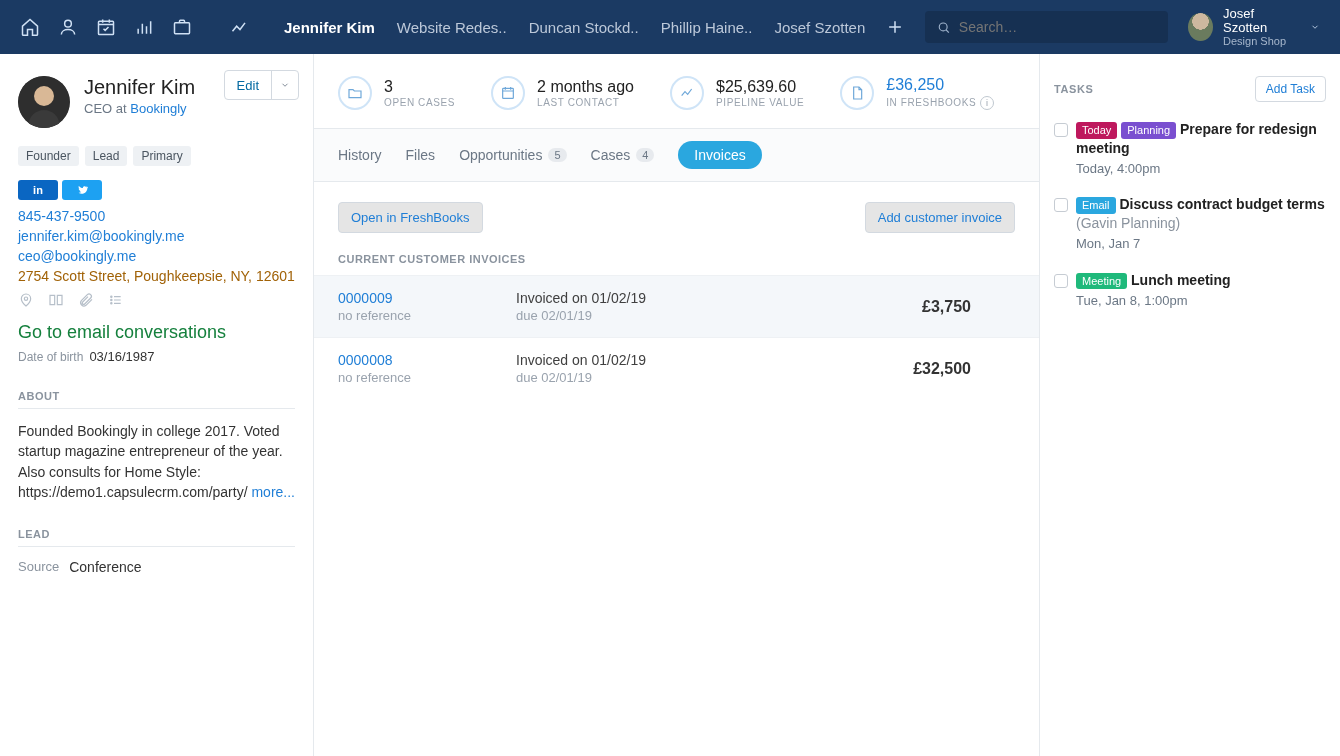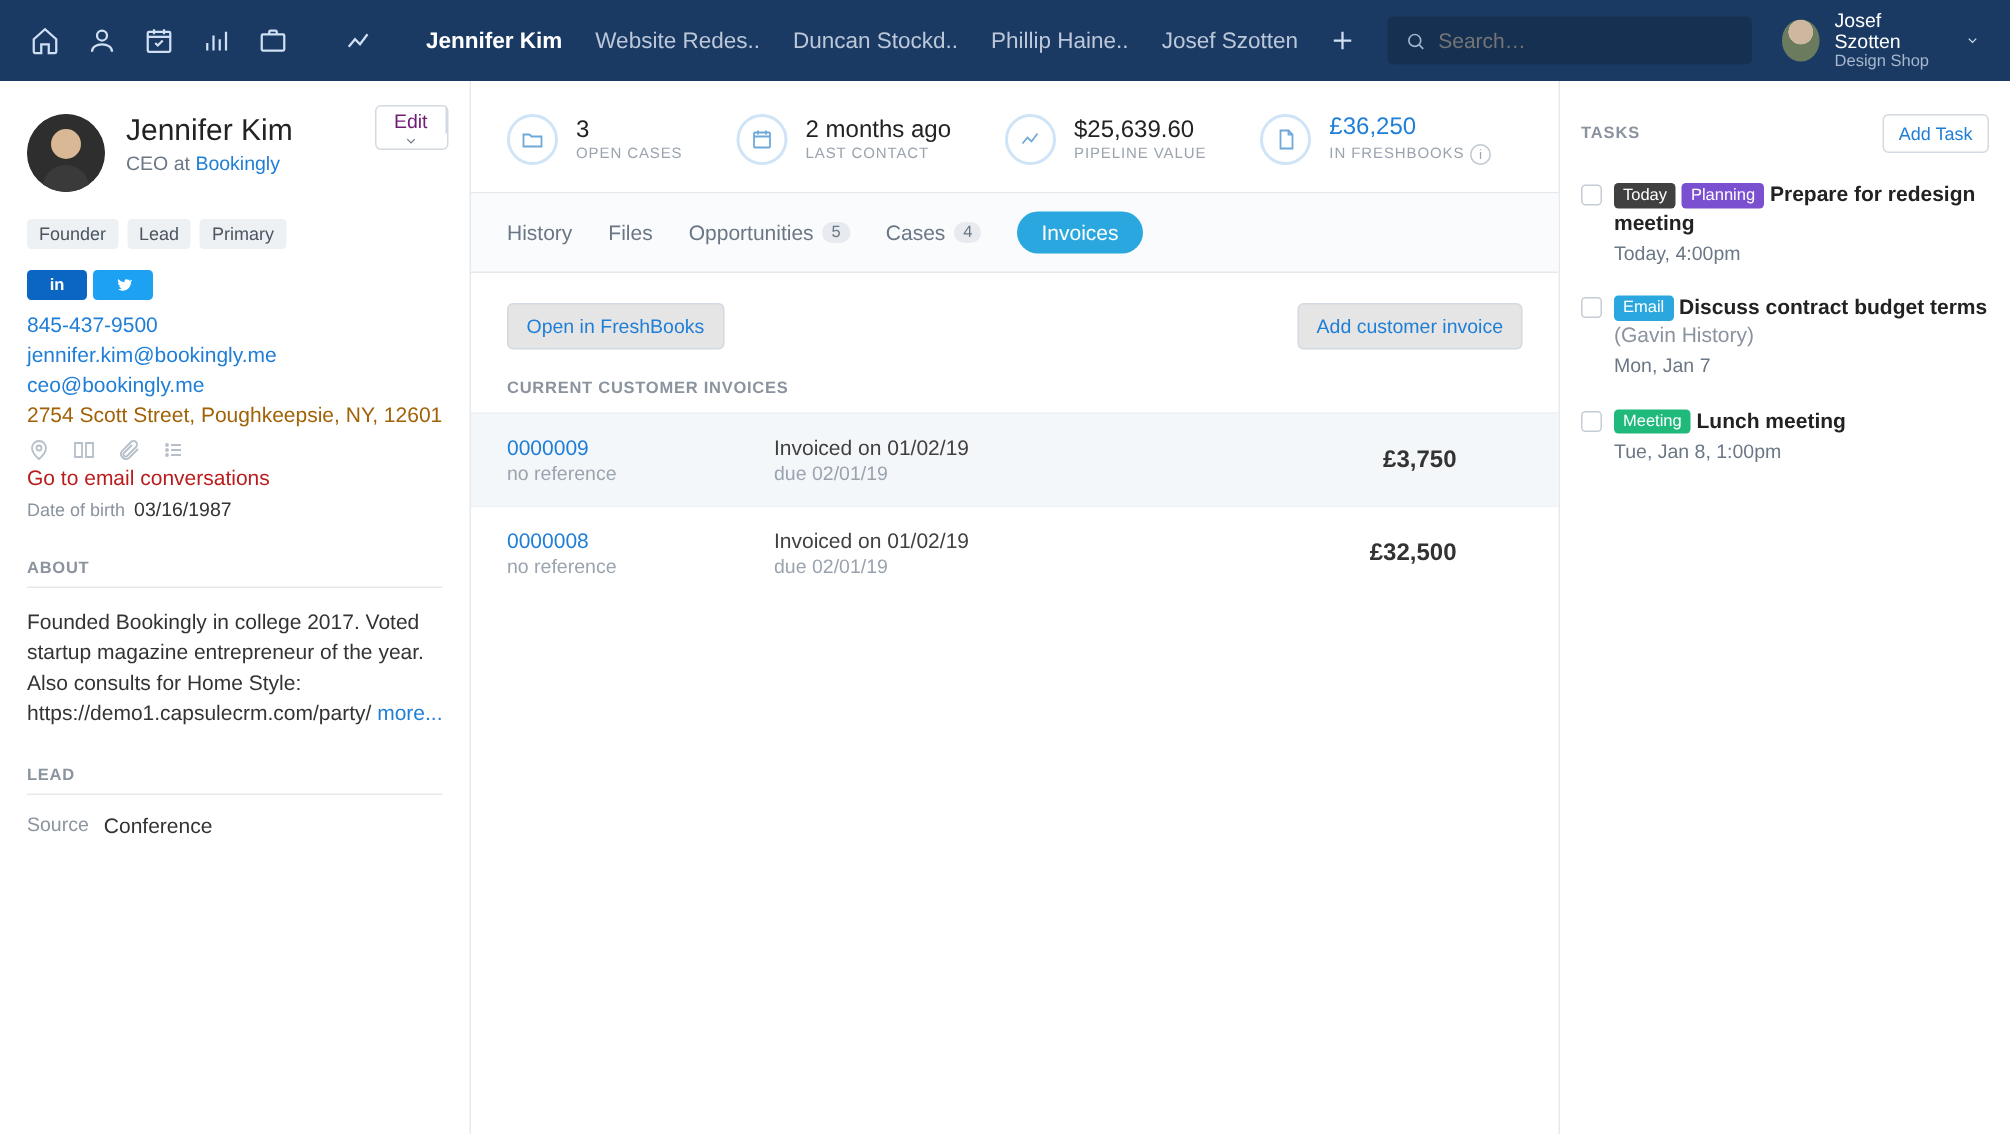--- a/index.html
+++ b/index.html
@@ -27,39 +27,39 @@
 .mid { flex:1; border-right:1px solid #e5e9ed; display:flex; flex-direction:column; }
 .right { width: 300px; padding: 22px 14px; }
 
 
 .person-head { display:flex; gap:14px; position:relative; }
 .person-head .pavatar { width:52px; height:52px; border-radius:50%; background:linear-gradient(135deg,#3b3b3b,#777); overflow:hidden; }
 .person-head .pavatar svg { width:100%; height:100%; }
 .person-head .pname { font-size:20px; font-weight:400; color:#222; }
 .person-head .ptitle { font-size:13px; color:#6b7785; margin-top:2px; }
 .person-head .ptitle a { color:#1f7ed6; text-decoration:none; }
-.edit-btn { position:absolute; top:-6px; right:-4px; border:1px solid #d3d9e0; background:#fff; border-radius:4px; height:30px; display:flex; align-items:center; font-size:13px; color:#701a75; cursor:pointer;flex-direction:column; }
+.edit-btn { position:absolute; top:-6px; right:-4px; border:1px solid #d3d9e0; background:#fff; border-radius:4px; height:30px; display:flex; align-items:center; font-size:13px; color:#0369a1; cursor:pointer; }
 .edit-btn span.lbl { padding:0 12px; border-right:1px solid #d3d9e0; height:100%; display:flex; align-items:center; }
 .edit-btn span.dd { padding:0 8px; }
 
 .chips { margin-top:18px; display:flex; gap:6px; }
 .chip { background:#eef1f4; color:#4a5560; font-size:12px; padding:3px 8px; border-radius:3px; }
 
 .social { margin-top:14px; display:flex; gap:4px; }
 .social .sq { width:40px; height:20px; border-radius:3px; display:flex; align-items:center; justify-content:center; color:#fff; font-size:11px; font-weight:700; cursor:pointer; }
 .sq.li { background:#0a66c2; }
 .sq.tw { background:#1da1f2; }
 
 .contact-list { margin-top:8px; display:flex; flex-direction:column; gap:4px; }
 .contact-list .lnk { color:#1f7ed6; font-size:14px; text-decoration:none; cursor:pointer; }
 .contact-list .addr { color:#a16207; font-size:14px; }
 
 .icon-row { margin-top:8px; display:flex; gap:14px; color:#b6bfc9; }
 
-.goto { margin-top:2px; color:#b91c1c; font-size:14px; cursor:pointer; }
+.goto { margin-top:14px; color:#15803d; font-size:18px; cursor:pointer; }
 .dob { margin-top:6px; font-size:12px; color:#8a939e; }
 .dob .v { color:#333; font-size:13px; margin-left:6px; }
 
 .sect-h { margin-top:26px; font-size:11px; letter-spacing:0.5px; color:#8a939e; font-weight:600; border-bottom:1px solid #e5e9ed; padding-bottom:6px; }
 .about-text { margin-top:12px; font-size:14px; color:#333; line-height:1.45; }
 .about-text .more { color:#1f7ed6; cursor:pointer; }
 
 .lead-row { margin-top:12px; font-size:13px; display:flex; gap:10px; }
 .lead-row .k { color:#8a939e; }
 .lead-row .val { color:#333; font-size:14px; }
@@ -95,21 +95,21 @@
 
 
 .right-head { display:flex; justify-content:space-between; align-items:center; }
 .right-head .h { font-size:11px; letter-spacing:0.6px; color:#8a939e; font-weight:600; }
 .addtask { border:1px solid #d3d9e0; color:#1f7ed6; font-size:12px; padding:5px 10px; border-radius:4px; cursor:pointer; }
 
 .task { display:flex; gap:8px; margin-top:18px; align-items:flex-start; }
 .task .cb { width:14px; height:14px; border:1px solid #c6ccd3; border-radius:3px; margin-top:3px; cursor:pointer; flex-shrink:0; }
 .task .tcontent { font-size:14px; line-height:1.35; }
 .pill { display:inline-block; font-size:11px; color:#fff; padding:1px 6px; border-radius:3px; vertical-align:middle; }
-.pill.today { background:#404040; }
+.pill.today { background:#be185d; }
 .pill.planning { background:#7a4fd0; }
 .pill.email { background:#2aa7df; }
 .pill.meeting { background:#1fb97b; }
 .task .ttl { color:#222; font-weight:600; }
 .task .who { color:#8a939e; }
 .task .when { color:#6b7785; margin-top:2px; font-size:13px; }
 
 svg { display:block; }
 </style>
 </head>
@@ -381,21 +381,21 @@
       <span class="ttl">Prepare for redesign meeting</span>
       <div class="when">Today, 4:00pm</div>
     </div>
   </div>
 
   <div class="task">
     <div class="cb"></div>
     <div class="tcontent">
       <span class="pill email">Email</span>
       <span class="ttl">Discuss contract budget terms</span>
-      <div class="who">(Gavin History)</div>
+      <div class="who">(Gavin Planning)</div>
       <div class="when">Mon, Jan 7</div>
     </div>
   </div>
 
   <div class="task">
     <div class="cb"></div>
     <div class="tcontent">
       <span class="pill meeting">Meeting</span>
       <span class="ttl">Lunch meeting</span>
       <div class="when">Tue, Jan 8, 1:00pm</div>

